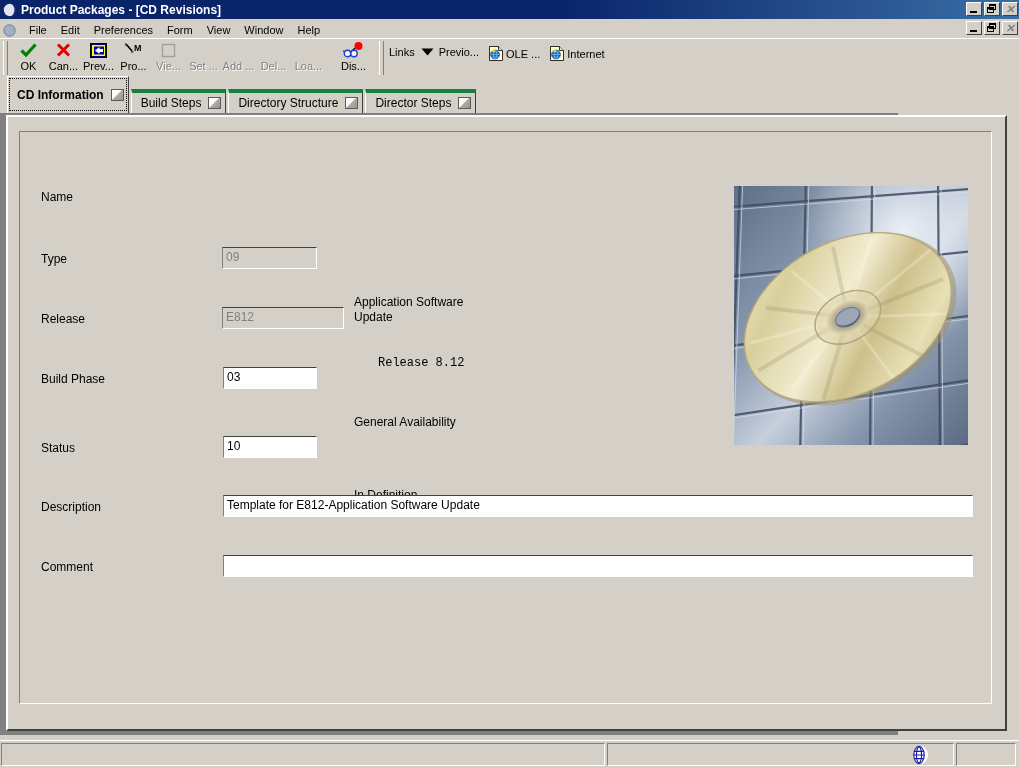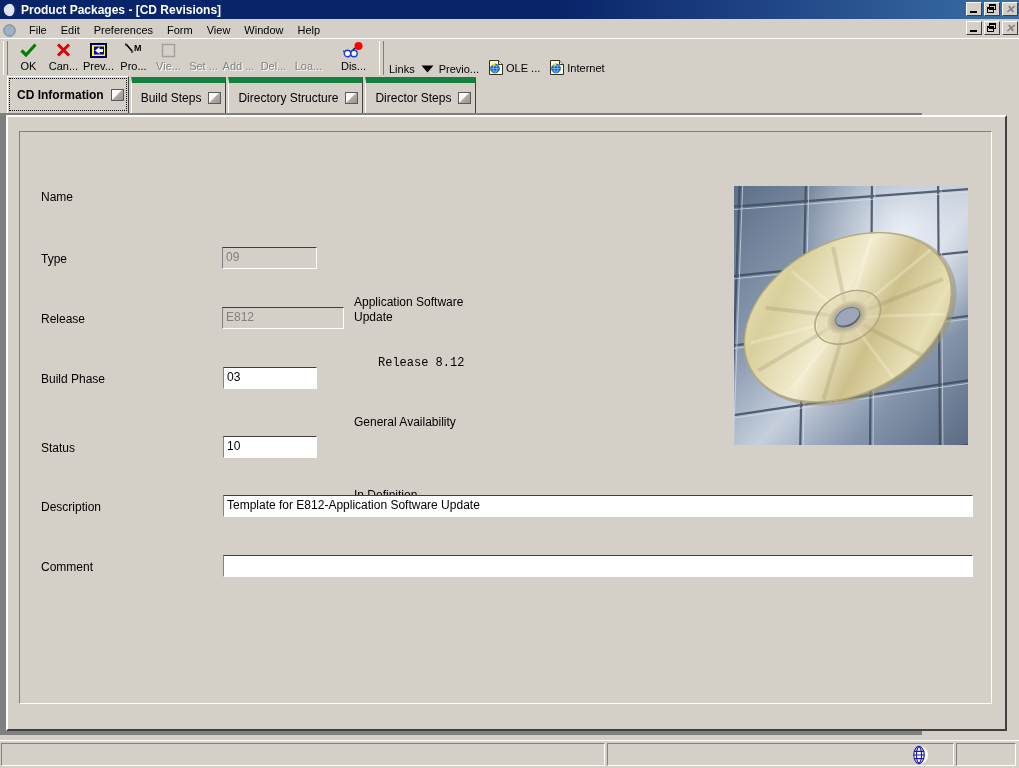--- a/index.html
+++ b/index.html
@@ -58,54 +58,53 @@
     border-left:1px solid #fff;border-right:1px solid #808080;}
   .tbtn{
     width:35px;height:36px;display:flex;flex-direction:column;
     align-items:center;justify-content:flex-start;padding-top:2px;
     box-sizing:border-box;cursor:default;flex:none;
   }
   .tbtn .ico{height:18px;display:flex;align-items:center;justify-content:center;}
   .tbtn .lbl{font-size:11px;line-height:13px;margin-top:1px;white-space:nowrap;}
   .tbtn.dis .lbl{color:#808080;text-shadow:1px 1px 0 #fff;}
 
-  .links-area{display:flex;align-items:flex-end;height:36px;padding-top:7px;box-sizing:border-box;}
+  .links-area{display:flex;align-items:flex-start;height:36px;padding-top:7px;box-sizing:border-box;}
   .links-label{font-size:11px;margin:0 6px 0 2px;}
   .lk{display:flex;align-items:center;font-size:11px;margin-right:10px;cursor:default;}
   .lk .gicon{width:14px;height:15px;margin-right:3px;flex:none;}
 
   
   .tabstrip{
     position:absolute;left:0;top:90px;width:1019px;height:23px;
     display:flex;align-items:flex-end;
   }
   .tab{
-    height:36px;display:flex;align-items:center;padding:0 4px 0 9px;
+    height:24px;display:flex;align-items:center;padding:0 4px 0 9px;
     background:#d4d0c8;box-sizing:border-box;margin-right:2px;
-    border-top:6px solid #15803d;border-left:1px solid #fff;
+    border-top:4px solid #15803d;border-left:1px solid #fff;
     border-right:1px solid #404040;
     font-size:12px;cursor:default;position:relative;
   }
   .tab.active{
     height:37px;font-weight:bold;
     border-top:1px solid #fff;border-left:1px solid #fff;
     border-right:1px solid #404040;
     outline:1px dotted #000;outline-offset:-3px;
   }
   .tab .dogear{
     width:13px;height:12px;margin-left:7px;flex:none;
     background:linear-gradient(135deg,#fdfdfd 0%,#fbfbfb 45%,#b0aca4 50%,#9a968e 100%);
     border:1px solid #5a5a5a;box-sizing:border-box;
   }
 
   
   .mdi{
     position:absolute;left:0;top:113px;width:898px;height:622px;
     background:#808080;
-    padding-left:24px;
   }
   .formwin{
     position:absolute;left:6px;top:2px;width:1001px;height:616px;
     background:#d4d0c8;
     border-top:2px solid #ffffff;border-left:2px solid #ffffff;
     border-right:2px solid #404040;border-bottom:2px solid #404040;
     box-sizing:border-box;
   }
   .formpanel{
     position:absolute;left:11px;top:14px;width:973px;height:573px;

